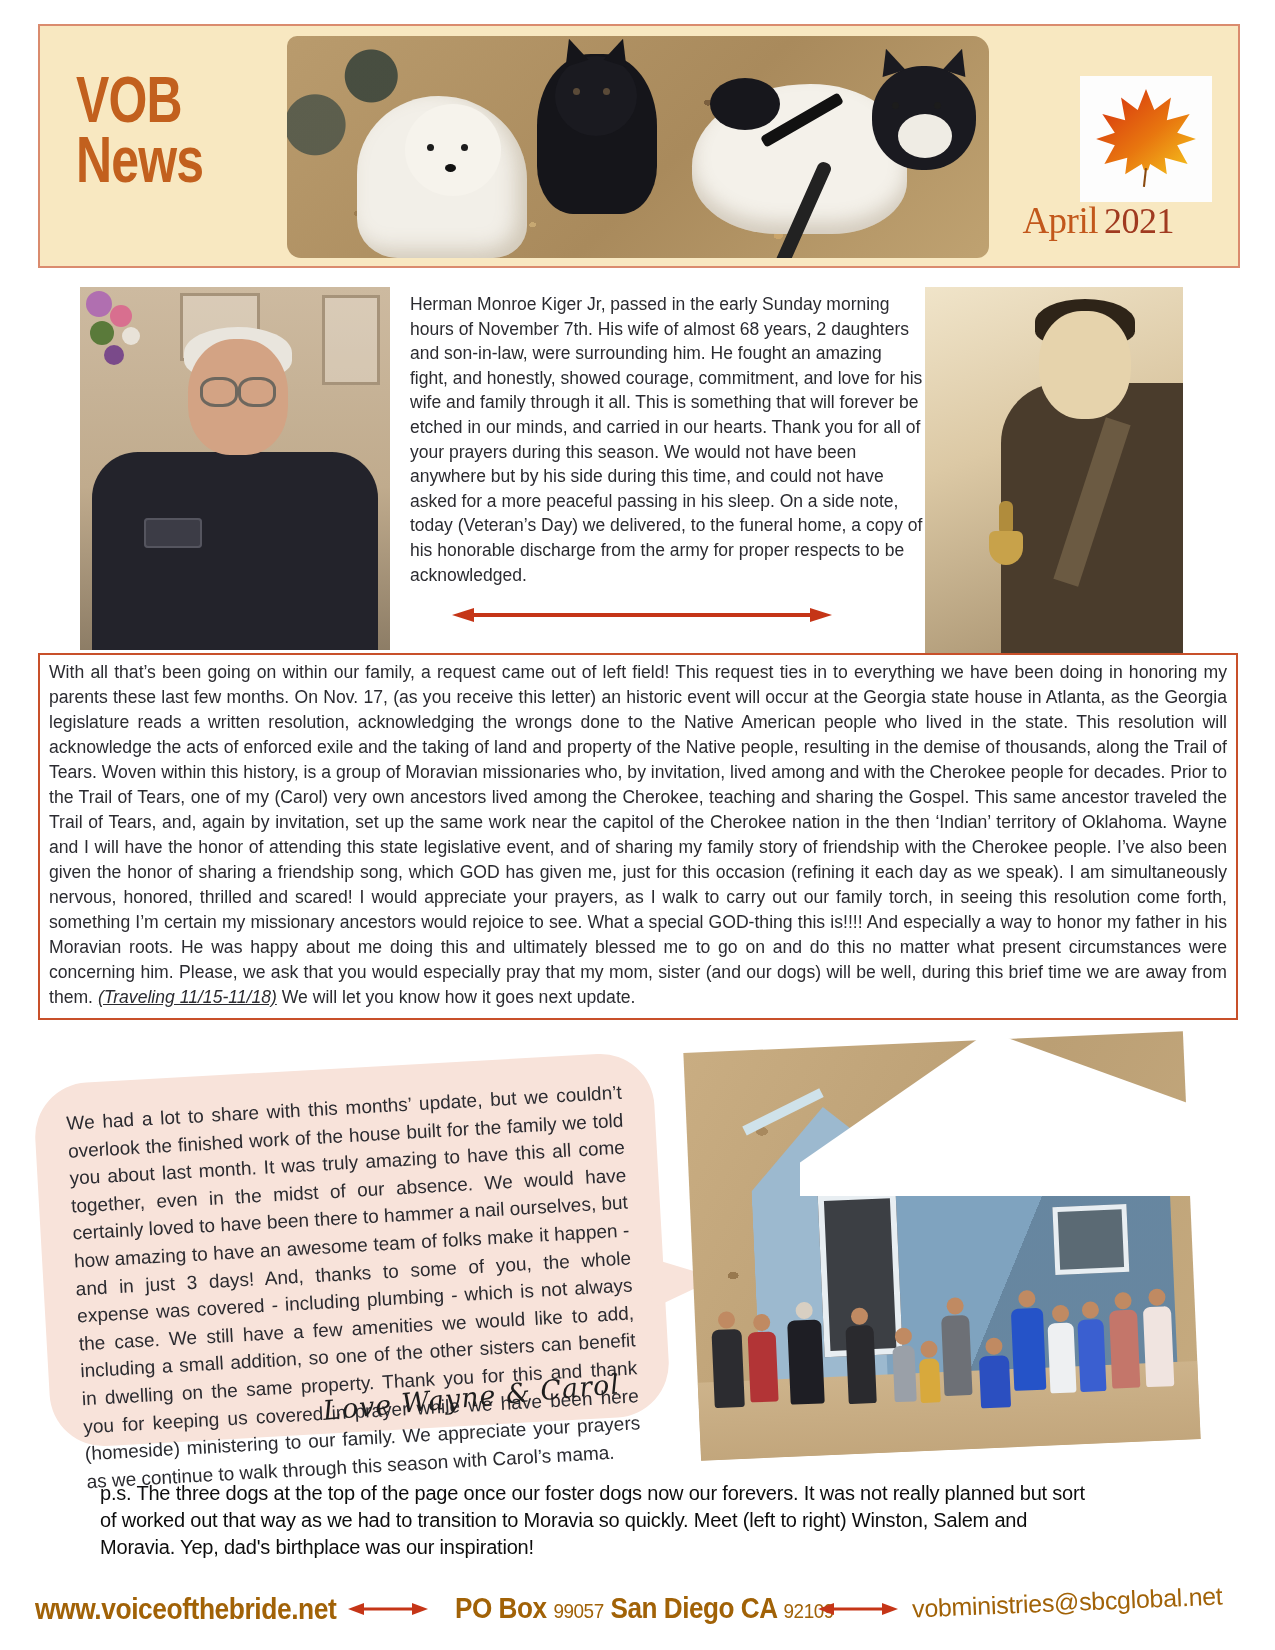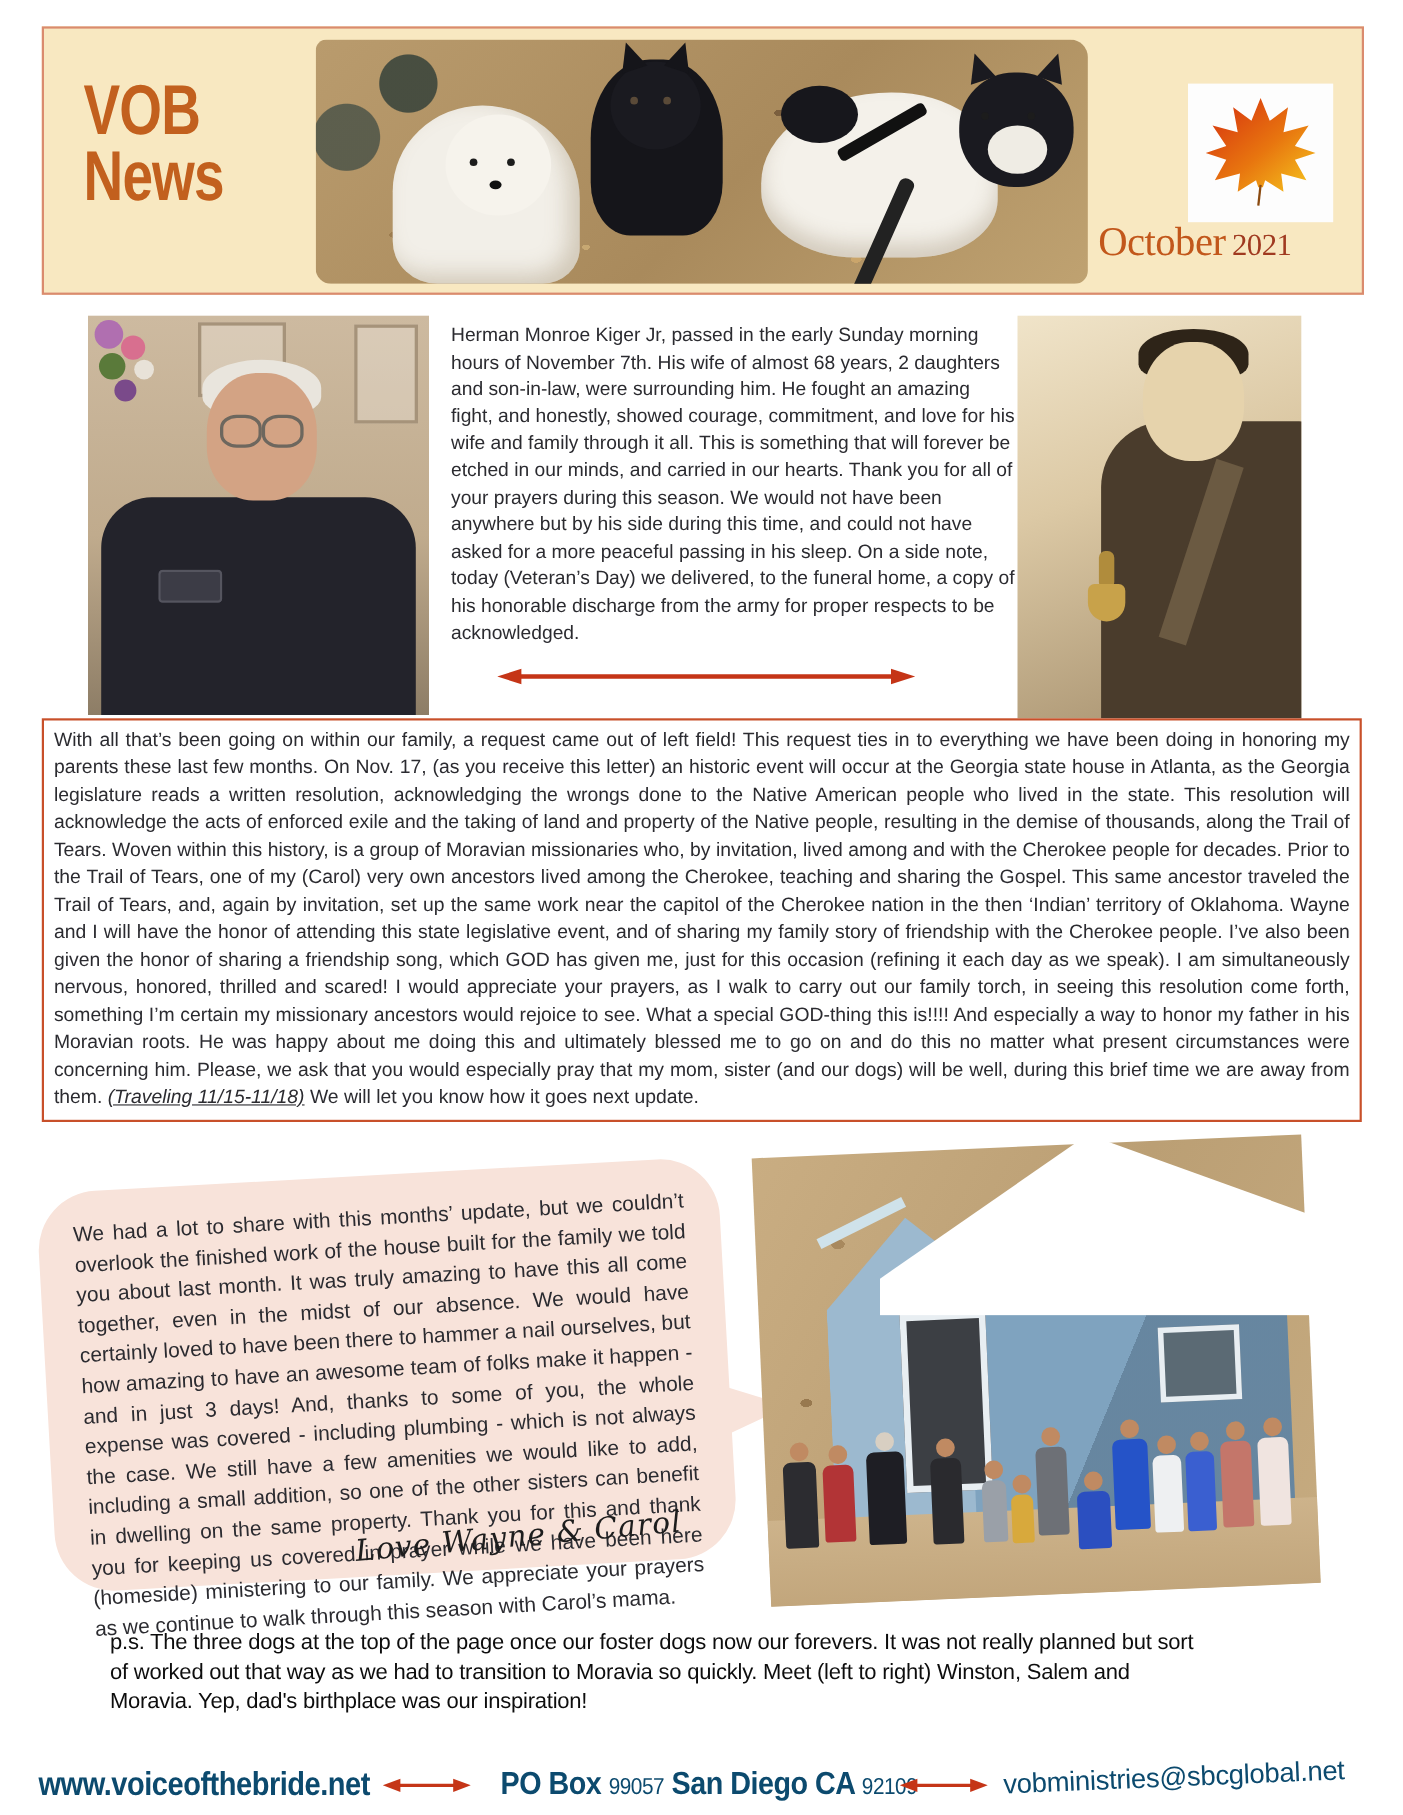--- a/index.html
+++ b/index.html
@@ -46,21 +46,21 @@
                  background:#1a1a20; border-radius:48%; }
   .muzzle { position:absolute; left:26px; top:48px; width:54px; height:44px; background:#efece4; border-radius:50%; }
   .leash { position:absolute; left:500px; top:120px; width:14px; height:160px; background:#222;
            transform:rotate(24deg); border-radius:6px; }
   .harness { position:absolute; left:470px; top:78px; width:90px; height:12px; background:#111;
              transform:rotate(-30deg); border-radius:4px; }
   .leaf-card { position:absolute; left:1040px; top:50px; width:132px; height:126px; background:#fdfdfd;
                display:flex; align-items:center; justify-content:center; }
   .date-line { position:absolute; right:64px; bottom:24px; font-family:"Liberation Serif", serif;
                color:#C2571B; font-size:37px; letter-spacing:-0.5px; }
-  .date-line .yr { font-size:28px; color:#A03A20; margin-left:6px;text-align:right; }
+  .date-line .yr { font-size:36px; color:#A03A20; margin-left:6px;text-align:right; }
 
   
   .photo-left { position:absolute; left:80px; top:287px; width:310px; height:363px; overflow:hidden;
                 background:linear-gradient(180deg,#cdbaa0 0%,#c0ab8d 55%,#8d7d66 100%); }
   .pl-frame { position:absolute; border:3px solid #a6937a; background:rgba(255,255,255,.25); }
   .pl-flower { position:absolute; border-radius:50%; }
   .pl-shirt { position:absolute; left:12px; bottom:-14px; width:286px; height:212px; background:#23232b;
               border-radius:46px 46px 0 0; }
   .pl-logo { position:absolute; left:52px; top:66px; width:58px; height:30px; background:#3c3c46;
              border-radius:4px; box-shadow:inset 0 0 0 2px #55555f; }
@@ -128,21 +128,21 @@
             background:linear-gradient(180deg,#cdb38b,#c2a67c); }
   .person { position:absolute; }
   .person .phead { width:17px; height:17px; border-radius:50%; background:#c08a62; margin:0 auto 1px; }
   .person .pbody { border-radius:7px 7px 3px 3px; }
   .roof-tape { position:absolute; left:800px; top:1028px; width:450px; height:168px; background:#ffffff;
                clip-path:polygon(0 80%, 42% 2%, 100% 58%, 100% 100%, 0 100%); }
 
   
   .ps-text { position:absolute; left:100px; top:1480px; width:1000px; font-size:20px;
              line-height:27px; color:#0d0d0d; letter-spacing:-0.2px; }
-  .footer { position:absolute; left:0; top:1588px; width:1275px; height:46px; color:#0c4a6e;margin-top:14px; }
+  .footer { position:absolute; left:0; top:1588px; width:1275px; height:46px; color:#a16207; }
   .f-site { position:absolute; left:35px; top:4px; font-size:30px; font-weight:700;
             transform:scaleX(0.88); transform-origin:left center; letter-spacing:-0.5px; }
   .f-arrow1 { position:absolute; left:348px; top:14px; width:80px; height:14px; }
   .f-po { position:absolute; left:455px; top:4px; font-size:29px; font-weight:700;
           transform:scaleX(0.9); transform-origin:left center; letter-spacing:-0.5px; white-space:nowrap; }
   .f-po .sm { font-size:21px; font-weight:400; }
   .f-arrow2 { position:absolute; left:818px; top:14px; width:80px; height:14px; }
   .f-email { position:absolute; left:912px; top:0px; font-size:25px; font-weight:400;
              transform:rotate(-2.4deg); letter-spacing:-0.3px; }
 </style>
@@ -195,21 +195,21 @@
             <stop offset="0.55" stop-color="#e8760f"></stop>
             <stop offset="1" stop-color="#f6c91e"></stop>
           </linearGradient>
         </defs>
         <path fill="url(#leafg)" d="M50 2 L58 22 L74 10 L70 32 L92 26 L80 44 L98 50 L80 56 L90 74 L68 68 L70 84 L54 74 L52 80 L48 80 L46 74 L30 84 L32 68 L10 74 L20 56 L2 50 L20 44 L8 26 L30 32 L26 10 L42 22 Z"></path>
         <path stroke="#8a4a10" stroke-width="2" d="M50 78 L48 96" fill="none"></path>
       </svg>
     </div>
 
     <div class="date-line">
-      <span>October</span><span class="yr">2021</span>
+      <span>April</span><span class="yr">2021</span>
     </div>
   </div>
 
   <div class="photo-left">
     <div class="pl-frame" style="left:100px; top:6px; width:74px; height:62px;"></div>
     <div class="pl-frame" style="right:10px; top:8px; width:52px; height:84px;"></div>
     <div class="pl-flower" style="left:6px; top:4px; width:26px; height:26px; background:#b06fb0;"></div>
     <div class="pl-flower" style="left:30px; top:18px; width:22px; height:22px; background:#d86f8f;"></div>
     <div class="pl-flower" style="left:10px; top:34px; width:24px; height:24px; background:#5a7a3a;"></div>
     <div class="pl-flower" style="left:42px; top:40px; width:18px; height:18px; background:#e8e2d8;"></div>

